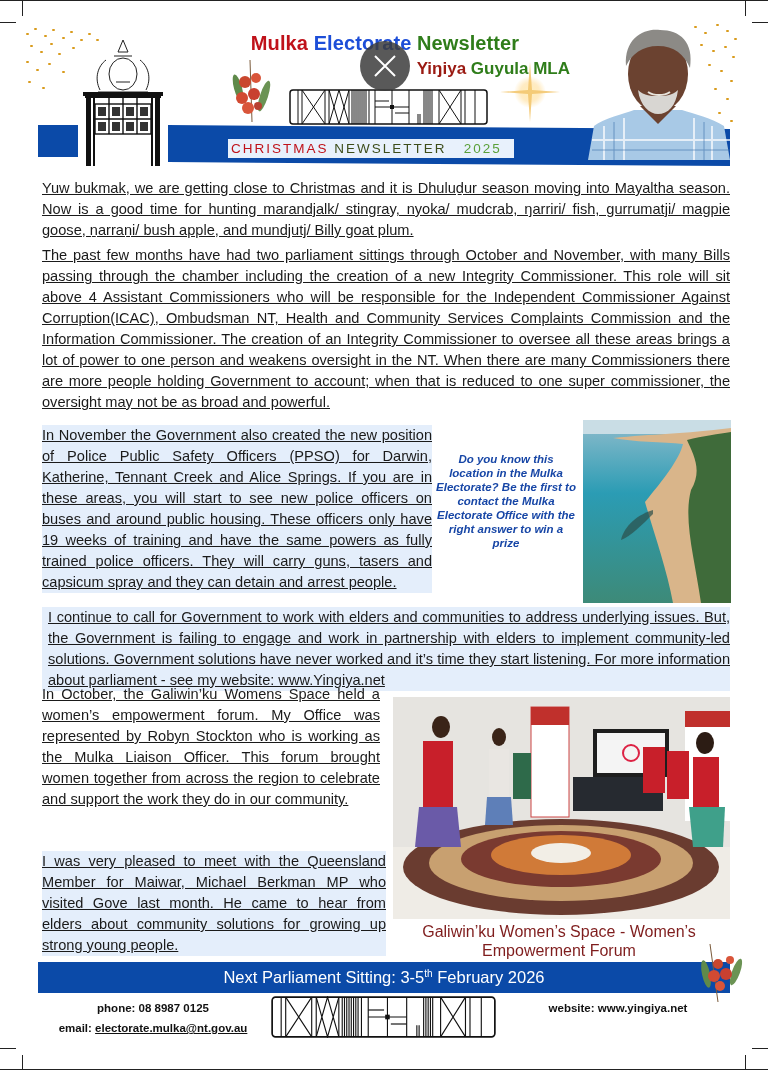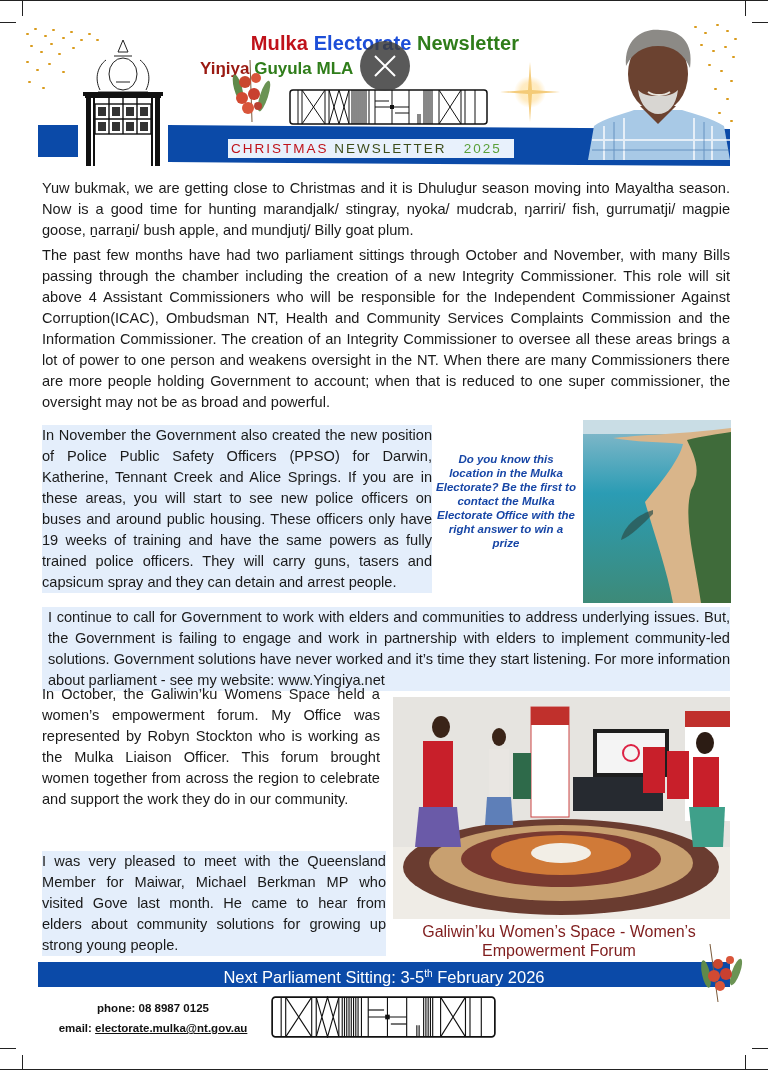--- a/index.html
+++ b/index.html
@@ -11,41 +11,41 @@
 
   
   .blue-band { position: absolute; background: #0b4aa8; }
   .confetti { position: absolute; }
   .confetti span { position: absolute; width: 3px; height: 2px; background: #d99b1c; border-radius: 1px; }
 
   .title { position: absolute; left: 200px; width: 370px; top: 32px; text-align: center; font-weight: bold; font-size: 20px; letter-spacing: 0.1px; }
   .title .t1 { color: #c0121a; }
   .title .t2 { color: #1d4ed8; }
   .title .t3 { color: #2f7d1a; }
-  .subtitle { position: absolute; left: 200px; width: 370px; top: 59px; text-align: left; font-weight: bold; font-size: 17px; }
+  .subtitle { position: absolute; left: 200px; width: 370px; top: 59px; text-align: right; font-weight: bold; font-size: 17px; }
   .subtitle .s1 { color: #9a1a12; }
   .subtitle .s2 { color: #2f7d1a; }
 
   .xmas-tag { position: absolute; left: 228px; top: 139px; width: 286px; height: 19px; background: #e8f1fc; font-size: 13.5px; letter-spacing: 2px; padding-left: 3px; line-height: 19px; }
   .xmas-tag .c1 { color: #c0121a; }
   .xmas-tag .c2 { color: #3d4d1a; }
   .xmas-tag .c3 { color: #5aa03a; margin-top: 12px; }
 
   .close-btn { position: absolute; left: 360px; top: 41px; width: 50px; height: 50px; border-radius: 50%; background: rgba(60,60,60,0.85); display: flex; align-items: center; justify-content: center; cursor: pointer; }
 
   .photo { position: absolute; overflow: hidden; }
 
   
-  .para { position: absolute; font-size: 14.6px; line-height: 21px; text-align: justify; color: #1a1a1a; }
+  .para { position: absolute; font-size: 14.6px; line-height: 21px; text-align: justify; color: #1a1a1a; text-decoration: underline; }
   .para.hl { background: #e4eefb; }
   .quiz { position: absolute; left: 436px; top: 452px; width: 140px; text-align: center; color: #1746a6; font-weight: bold; font-style: italic; font-size: 11.5px; line-height: 14px; }
 
   .caption { position: absolute; left: 392px; top: 922px; width: 334px; text-align: center; font-size: 16px; line-height: 19px; color: #7f1d1d; }
 
-  .footer-band { position: absolute; left: 38px; top: 962px; width: 692px; height: 25px; background: #0b4aa8; color: #fff; font-size: 16.5px; text-align: center; line-height: 31px; }
+  .footer-band { position: absolute; left: 38px; top: 962px; width: 692px; height: 31px; background: #0b4aa8; color: #fff; font-size: 16.5px; text-align: center; line-height: 31px; }
   .footer-band sup { font-size: 10px; vertical-align: super; line-height: 0; }
 
   .contact { position: absolute; font-size: 11.5px; font-weight: bold; line-height: 20px; text-align: center; color: #111; }
   .contact a { color: #111; text-decoration: underline; }
 </style>
 </head>
 <body>
 
 <div class="crop" style="left:22px;top:0;width:1px;height:16px;"></div>
 <div class="crop" style="left:0;top:22px;width:16px;height:1px;"></div>
@@ -376,13 +376,14 @@
       <path d="M150 1 L172 35 M172 1 L150 35"></path>
         <line x1="172" y1="1" x2="172" y2="35"></line>
       <line x1="176" y1="1" x2="176" y2="35"></line>
         <line x1="186" y1="1" x2="186" y2="35"></line>
     </g>
     <rect x="101" y="16" width="4" height="4" fill="#111"></rect>
   </svg>
 </div>
 
 <div class="contact" style="left:500px;top:998px;width:236px;">
+  <div>website:  www.yingiya.net</div>
 </div>
 
 </body></html>

